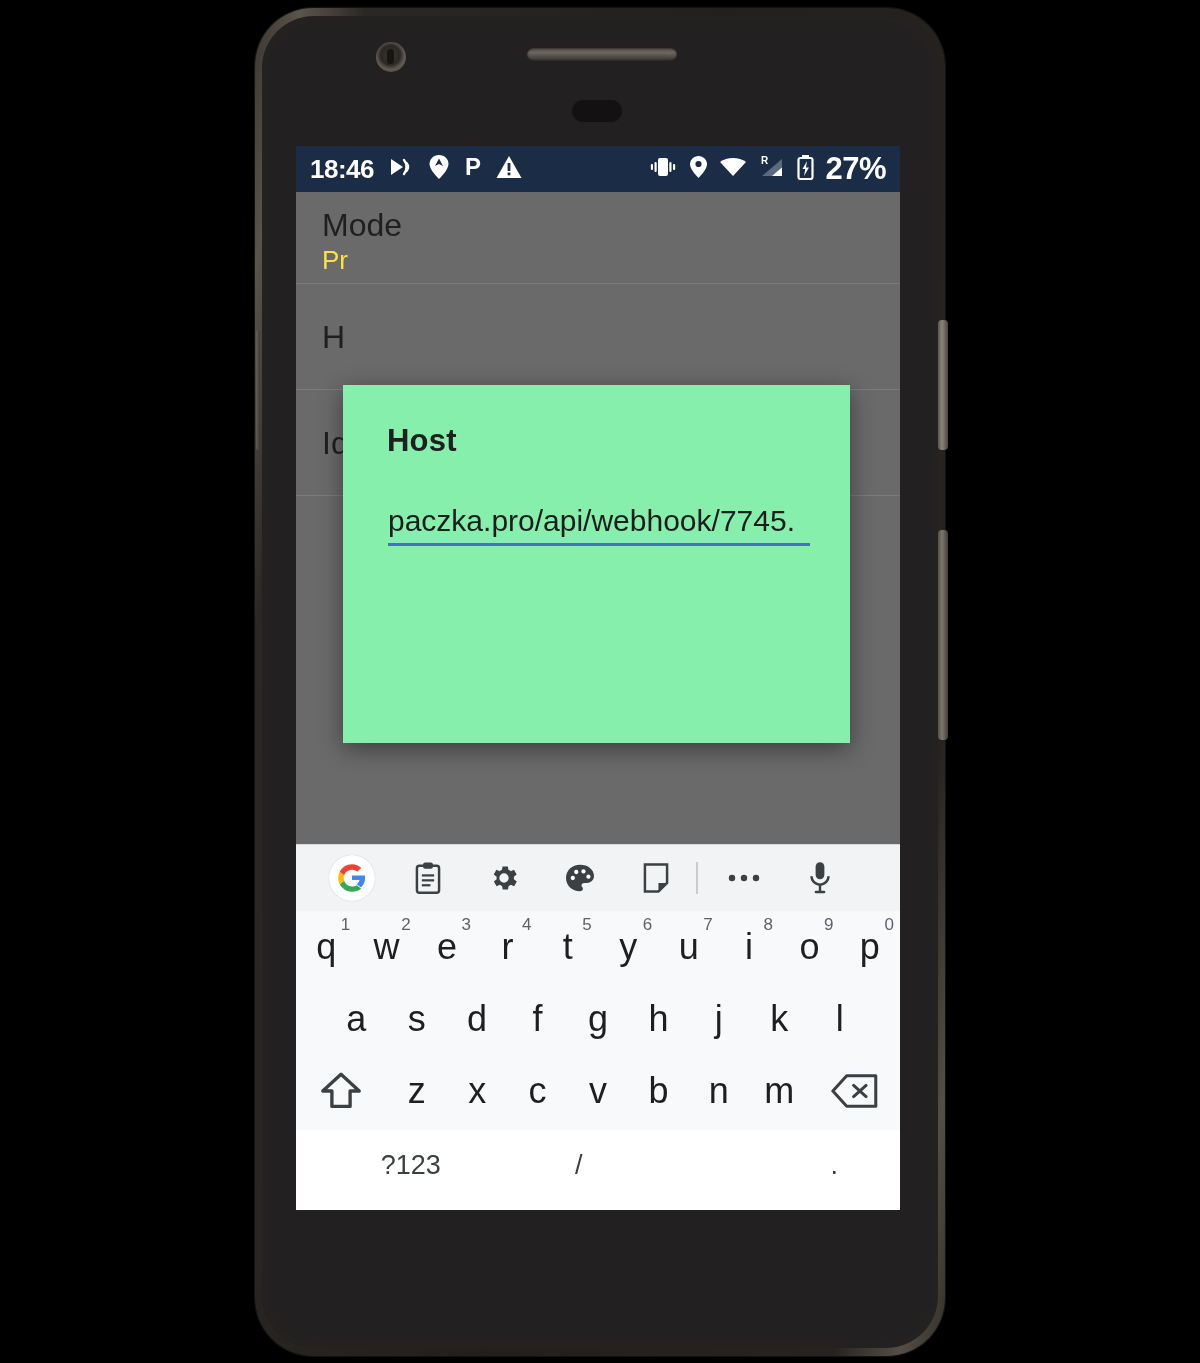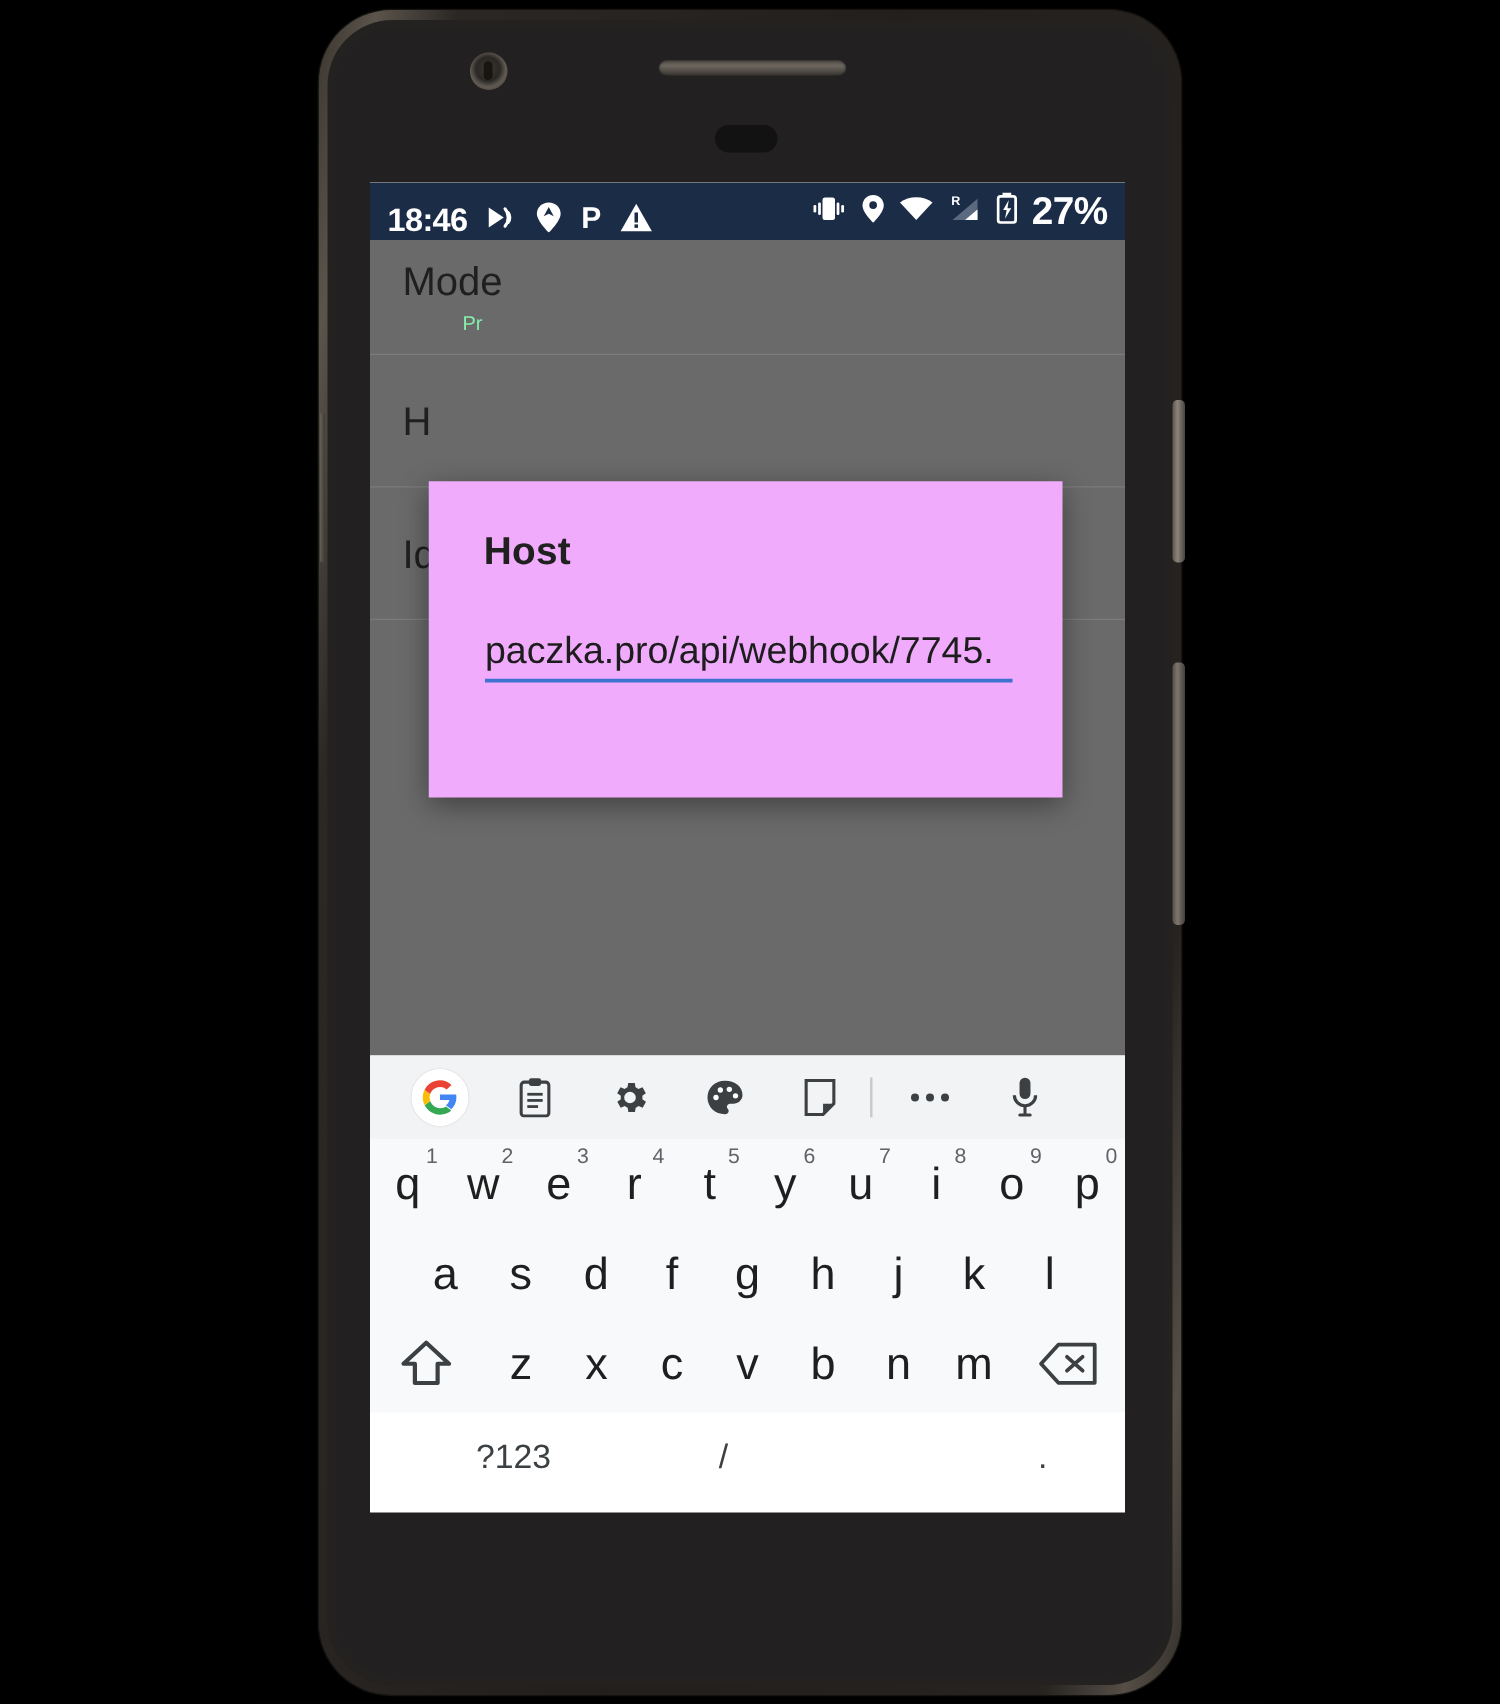--- a/index.html
+++ b/index.html
@@ -125,21 +125,21 @@
     overflow: hidden;
     background: #ffffff;
   }
 
   
   #status-bar {
     position: relative;
     height: 46px;
     background: #1b2c47;
     display: flex;
-    align-items: flex-end;
+    align-items: center;
     padding: 0 14px;
     box-sizing: border-box;
   }
   #status-left {
     display: flex;
     align-items: center;
     gap: 13px;
   }
   #status-right {
     position: absolute;
@@ -213,38 +213,37 @@
     box-sizing: border-box;
   }
   .list-title {
     display: block;
     color: #1f1f1f;
     font-size: 32px;
     line-height: 34px;
   }
   .list-sub {
     display: block;
-    color: #86efac;
-    font-size: 16px;
+    color: #fde047;
+    font-size: 26px;
     line-height: 32px;
     margin-top: 2px;
-    margin-left: 48px;
   }
   #item-mode { height: 92px; }
   #item-host { height: 106px; padding-top: 36px; }
   #item-id   { height: 106px; padding-top: 36px; }
 
   
   #dialog {
     position: absolute;
     left: 47px;
     top: 193px;
     width: 507px;
-    height: 253px;
-    background: #f0abfc;
+    height: 358px;
+    background: #86efac;
     box-sizing: border-box;
     box-shadow: 0 6px 22px rgba(0,0,0,.42);
   }
   #dialog-title {
     position: absolute;
     left: 44px;
     top: 38px;
     font-size: 31px;
     font-weight: bold;
     color: #202020;

